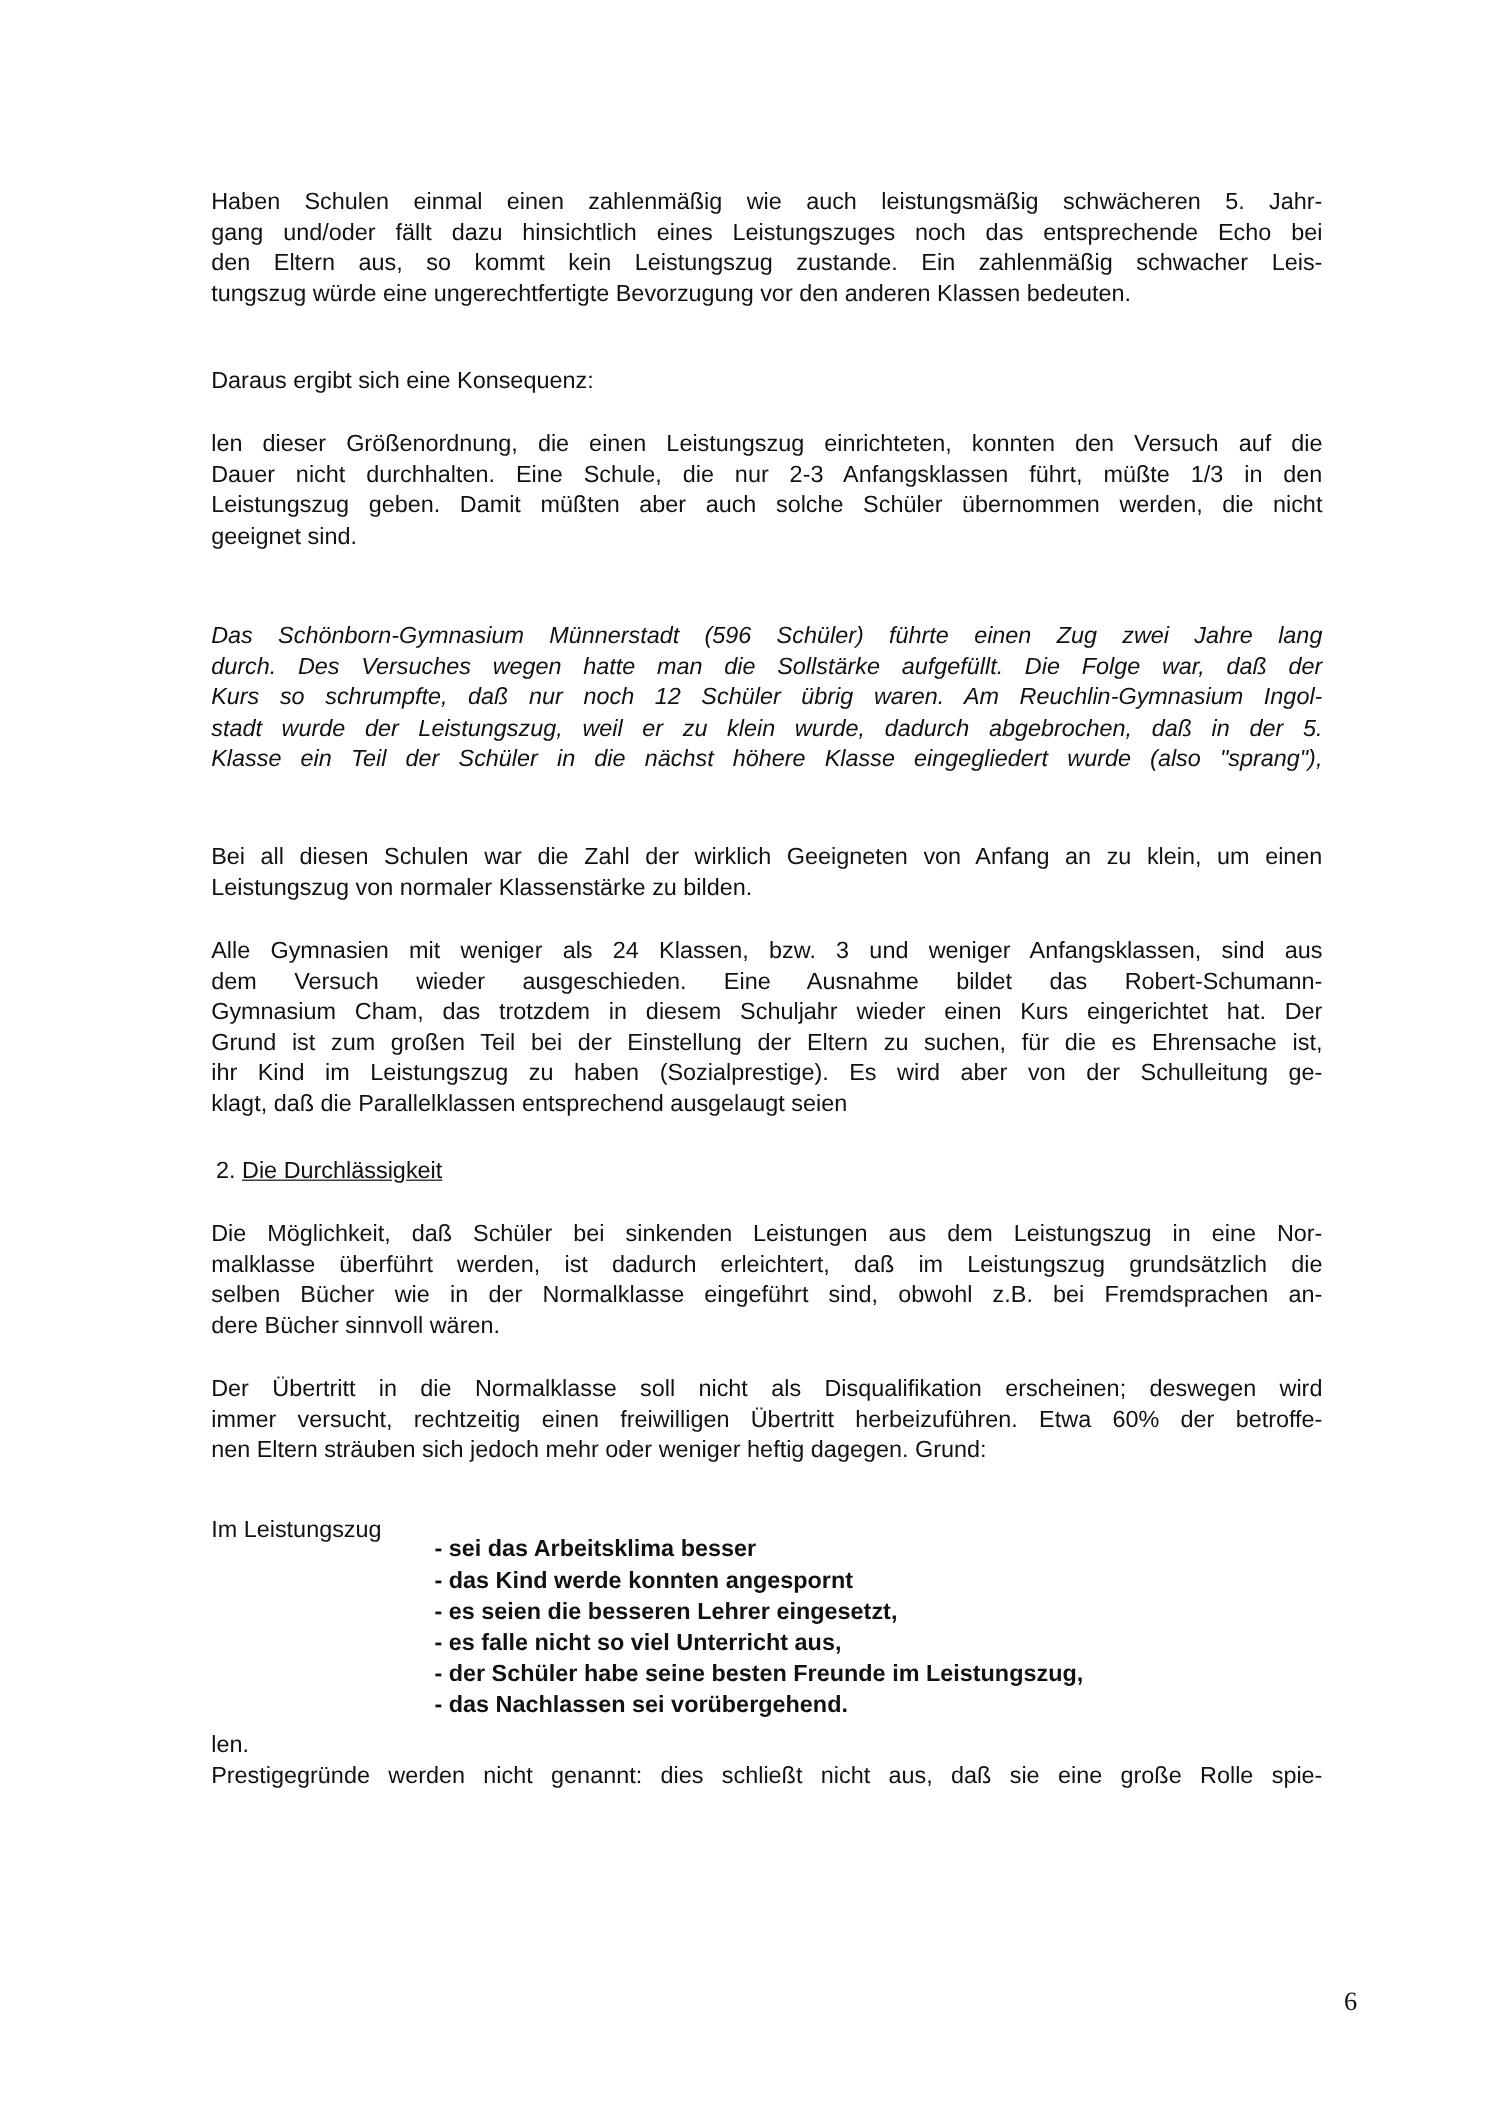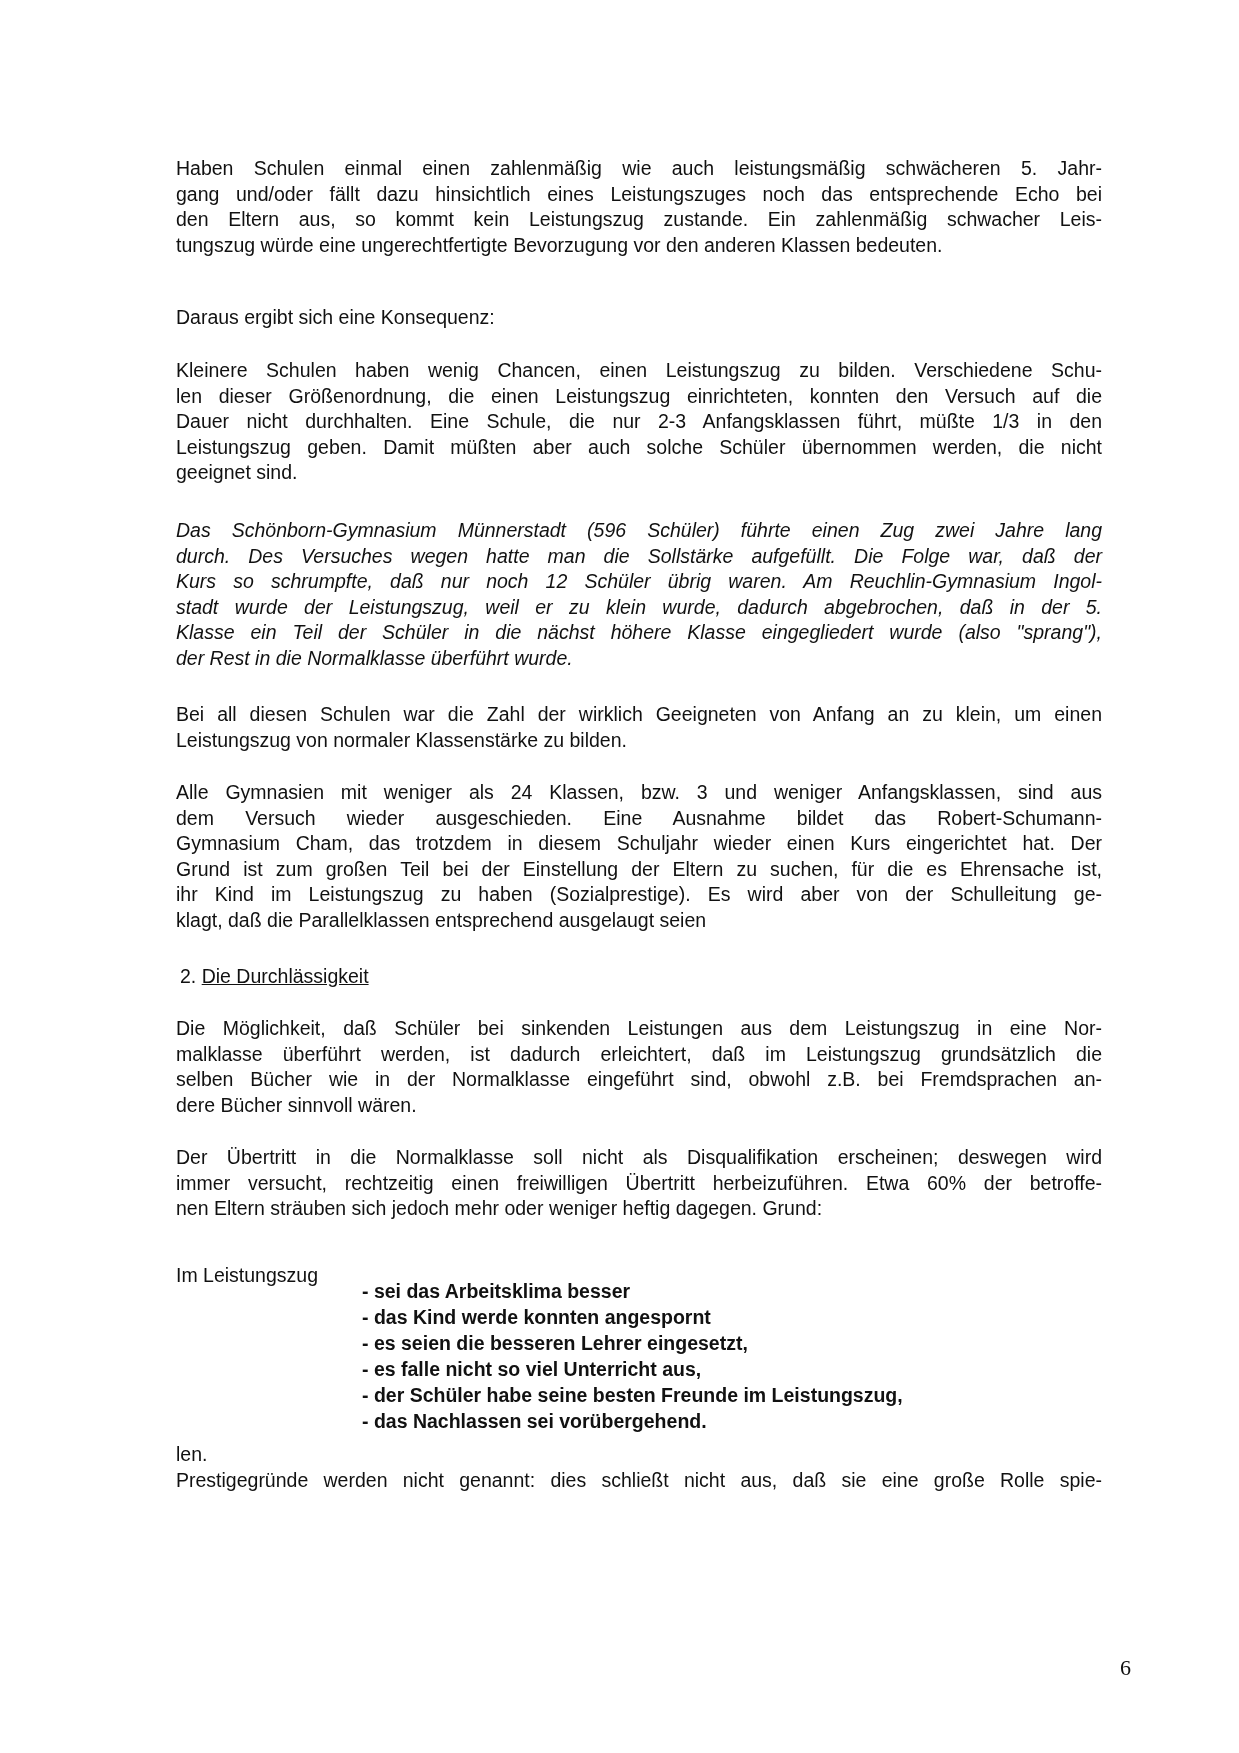--- a/index.html
+++ b/index.html
@@ -29,34 +29,32 @@
     <span class="line">gang und/oder fällt dazu hinsichtlich eines Leistungszuges noch das entsprechende Echo bei</span>
     <span class="line">den Eltern aus, so kommt kein Leistungszug zustande. Ein zahlenmäßig schwacher Leis-</span>
     <span class="line last">tungszug würde eine ungerechtfertigte Bevorzugung vor den anderen Klassen bedeuten.</span>
   </div>
 
   <div class="para" style="top:305px;">
     <span class="line last">Daraus ergibt sich eine Konsequenz:</span>
   </div>
 
   <div class="para" style="top:358px;">
-    <span class="line">Kleinere Schulen haben wenig Chancen, einen Leistungszug zu bilden. Verschiedene Schu-</span>
     <span class="line">len dieser Größenordnung, die einen Leistungszug einrichteten, konnten den Versuch auf die</span>
     <span class="line">Dauer nicht durchhalten. Eine Schule, die nur 2-3 Anfangsklassen führt, müßte 1/3 in den</span>
     <span class="line">Leistungszug geben. Damit müßten aber auch solche Schüler übernommen werden, die nicht</span>
     <span class="line last">geeignet sind.</span>
   </div>
 
   <div class="para" style="top:518px;font-style:italic;">
     <span class="line">Das Schönborn-Gymnasium Münnerstadt (596 Schüler) führte einen Zug zwei Jahre lang</span>
     <span class="line">durch. Des Versuches wegen hatte man die Sollstärke aufgefüllt. Die Folge war, daß der</span>
     <span class="line">Kurs so schrumpfte, daß nur noch 12 Schüler übrig waren. Am Reuchlin-Gymnasium Ingol-</span>
     <span class="line">stadt wurde der Leistungszug, weil er zu klein wurde, dadurch abgebrochen, daß in der 5.</span>
     <span class="line">Klasse ein Teil der Schüler in die nächst höhere Klasse eingegliedert wurde (also "sprang"),</span>
-    <span class="line last">der Rest in die Normalklasse überführt wurde.</span>
   </div>
 
   <div class="para" style="top:702px;">
     <span class="line">Bei all diesen Schulen war die Zahl der wirklich Geeigneten von Anfang an zu klein, um einen</span>
     <span class="line last">Leistungszug von normaler Klassenstärke zu bilden.</span>
   </div>
 
   <div class="para" style="top:780px;">
     <span class="line">Alle Gymnasien mit weniger als 24 Klassen, bzw. 3 und weniger Anfangsklassen, sind aus</span>
     <span class="line">dem Versuch wieder ausgeschieden. Eine Ausnahme bildet das Robert-Schumann-</span>

